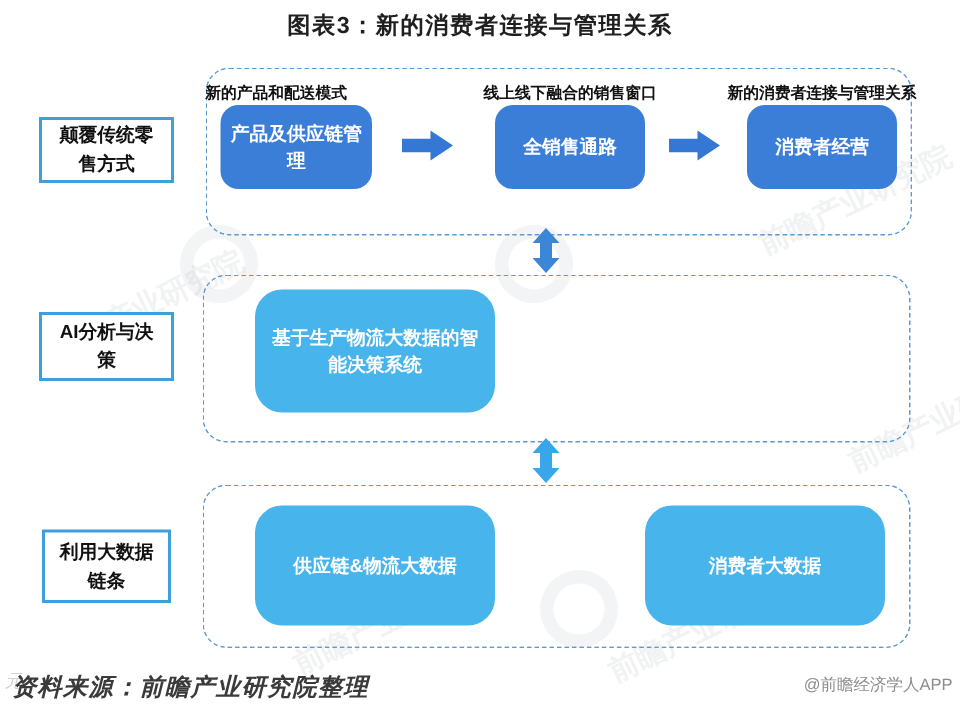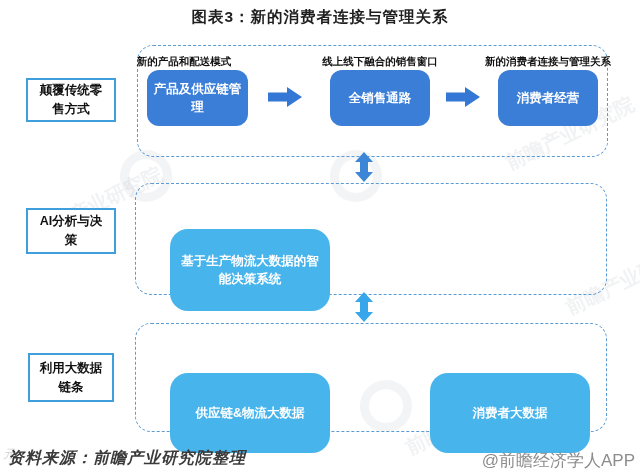--- a/index.html
+++ b/index.html
@@ -33,40 +33,40 @@
   .cap1{left:124px;width:120px;}
   .cap2{left:320px;width:120px;}
   .cap3{left:483px;width:130px;}
   
   .box{
     position:absolute;display:flex;align-items:center;justify-content:center;
     color:#fff;font-weight:700;font-size:12.5px;text-align:center;line-height:1.45;
     box-sizing:border-box;padding:0 6px;
   }
   .box-dark{background:#3b7ed8;border-radius:12px;}
-  .box-light{background:#47b4ec;border-radius:18px;margin-top:36px;}
+  .box-light{background:#47b4ec;border-radius:18px;}
   .b1{left:147px;top:70px;width:101px;height:56px;}
   .b2{left:330px;top:70px;width:100px;height:56px;}
   .b3{left:498px;top:70px;width:100px;height:56px;}
   .b4{left:170px;top:193px;width:160px;height:82px;padding:0 10px;}
   .b5{left:410px;top:193px;width:160px;height:82px;padding:0 10px;}
   .b6{left:170px;top:337px;width:160px;height:80px;}
   .b7{left:430px;top:337px;width:160px;height:80px;}
   .arrow{position:absolute;line-height:0;}
   .a1{left:268px;top:86px;}
   .a2{left:446px;top:86px;}
   .v1{left:355px;top:152px;}
   .v2{left:355px;top:292px;}
   
   .source{
     position:absolute;left:8px;top:448px;font-size:16px;font-style:italic;font-weight:600;
     color:#3a3a3a;font-family:"Liberation Serif",serif;letter-spacing:1px;
   }
   .credit{
-    position:absolute;right:5px;top:449px;font-size:17px;color:#8c8c8c;
+    position:absolute;right:5px;top:449px;font-size:11px;color:#8c8c8c;
   }
   
   .wm{
     position:absolute;color:rgba(120,125,135,0.10);font-size:20px;font-weight:700;
     transform:rotate(-26deg);white-space:nowrap;pointer-events:none;
   }
   .wm-logo{
     position:absolute;width:52px;height:52px;border-radius:50%;
     border:9px solid rgba(140,150,165,0.10);box-sizing:border-box;
     transform:rotate(-26deg);pointer-events:none;

